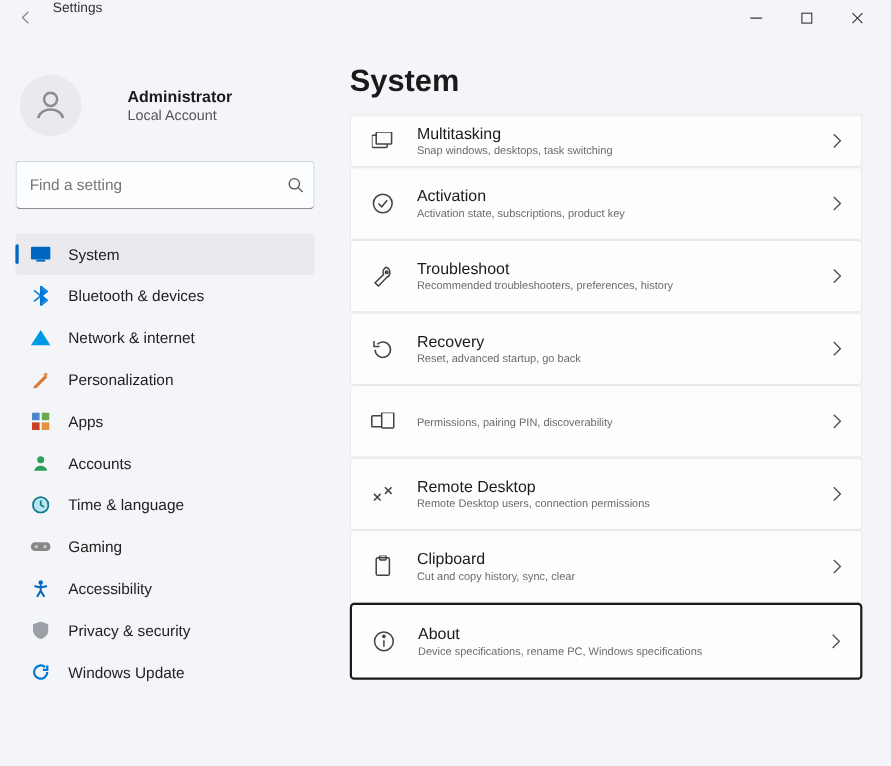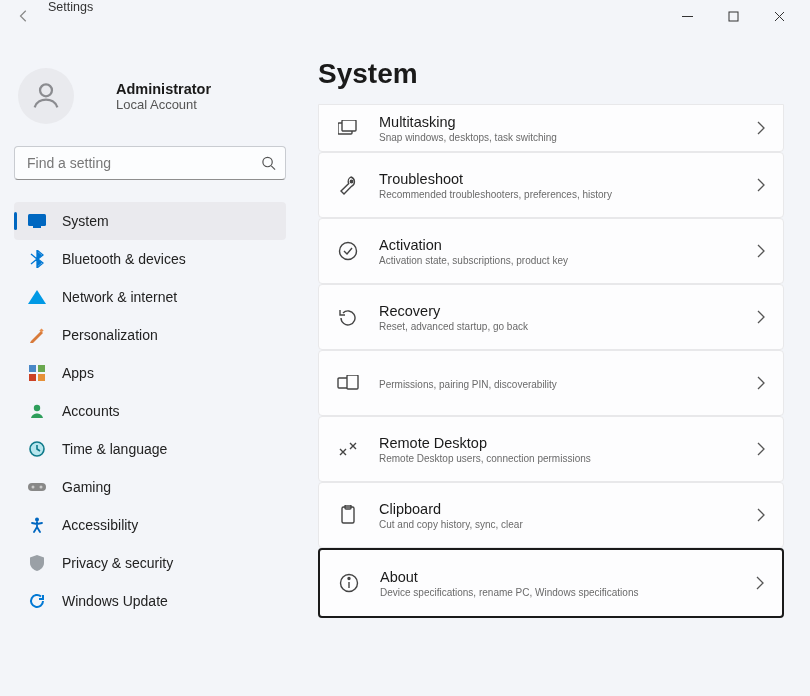--- a/index.html
+++ b/index.html
@@ -43,21 +43,21 @@
   }
   .user-texts { margin-left: 14px; }
   .user-name { font-weight: 600; font-size: 14.5px; }
   .user-sub { font-size: 13px; color: #555; }
   .search-wrap {
     position: relative;
     margin-bottom: 22px;
   }
   .search-input {
     width: 100%;
-    height: 34px;
+    height: 44px;
     border: 1px solid #c9ccd1;
     border-bottom: 1.5px solid #8e8e8e;
     border-radius: 4px;
     background: #fcfdfe;
     padding: 0 34px 0 12px;
     font-size: 14px;
     color: #333;
   }
   .search-input::placeholder { color: #777; }
   .search-icon {
@@ -300,45 +300,45 @@
         <span class="chevron">
             <svg width="8" height="14" viewBox="0 0 8 14">
               <path d="M1 1l6 6-6 6" fill="none" stroke="currentColor" stroke-width="1.3"></path>
             </svg>
           </span>
       </div>
 
       <div class="card">
         <span class="card-icon">
             <svg width="20" height="20" viewBox="0 0 20 20" fill="none" stroke="currentColor" stroke-width="1.4">
+              <circle cx="10" cy="10" r="8.5"></circle>
+              <path d="M6 10l3 3 5-6"></path>
+            </svg>
+          </span>
+        <div class="card-texts">
+          <div class="card-title">Activation</div>
+          <div class="card-sub">Activation state, subscriptions, product key</div>
+        </div>
+        <span class="chevron">
+            <svg width="8" height="14" viewBox="0 0 8 14">
+              <path d="M1 1l6 6-6 6" fill="none" stroke="currentColor" stroke-width="1.3"></path>
+            </svg>
+          </span>
+      </div>
+
+      <div class="card">
+        <span class="card-icon">
+            <svg width="20" height="20" viewBox="0 0 20 20" fill="none" stroke="currentColor" stroke-width="1.4">
               <path d="M13 2a5 5 0 0 1 .5 9.3L6 19l-3-3 7.7-7.5A5 5 0 0 1 13 2z"></path>
               <circle cx="13.5" cy="6.5" r="1.2" fill="currentColor"></circle>
             </svg>
           </span>
         <div class="card-texts">
           <div class="card-title">Troubleshoot</div>
           <div class="card-sub">Recommended troubleshooters, preferences, history</div>
-        </div>
-        <span class="chevron">
-            <svg width="8" height="14" viewBox="0 0 8 14">
-              <path d="M1 1l6 6-6 6" fill="none" stroke="currentColor" stroke-width="1.3"></path>
-            </svg>
-          </span>
-      </div>
-
-      <div class="card">
-        <span class="card-icon">
-            <svg width="20" height="20" viewBox="0 0 20 20" fill="none" stroke="currentColor" stroke-width="1.4">
-              <circle cx="10" cy="10" r="8.5"></circle>
-              <path d="M6 10l3 3 5-6"></path>
-            </svg>
-          </span>
-        <div class="card-texts">
-          <div class="card-title">Activation</div>
-          <div class="card-sub">Activation state, subscriptions, product key</div>
         </div>
         <span class="chevron">
             <svg width="8" height="14" viewBox="0 0 8 14">
               <path d="M1 1l6 6-6 6" fill="none" stroke="currentColor" stroke-width="1.3"></path>
             </svg>
           </span>
       </div>
 
       <div class="card">
         <span class="card-icon">

